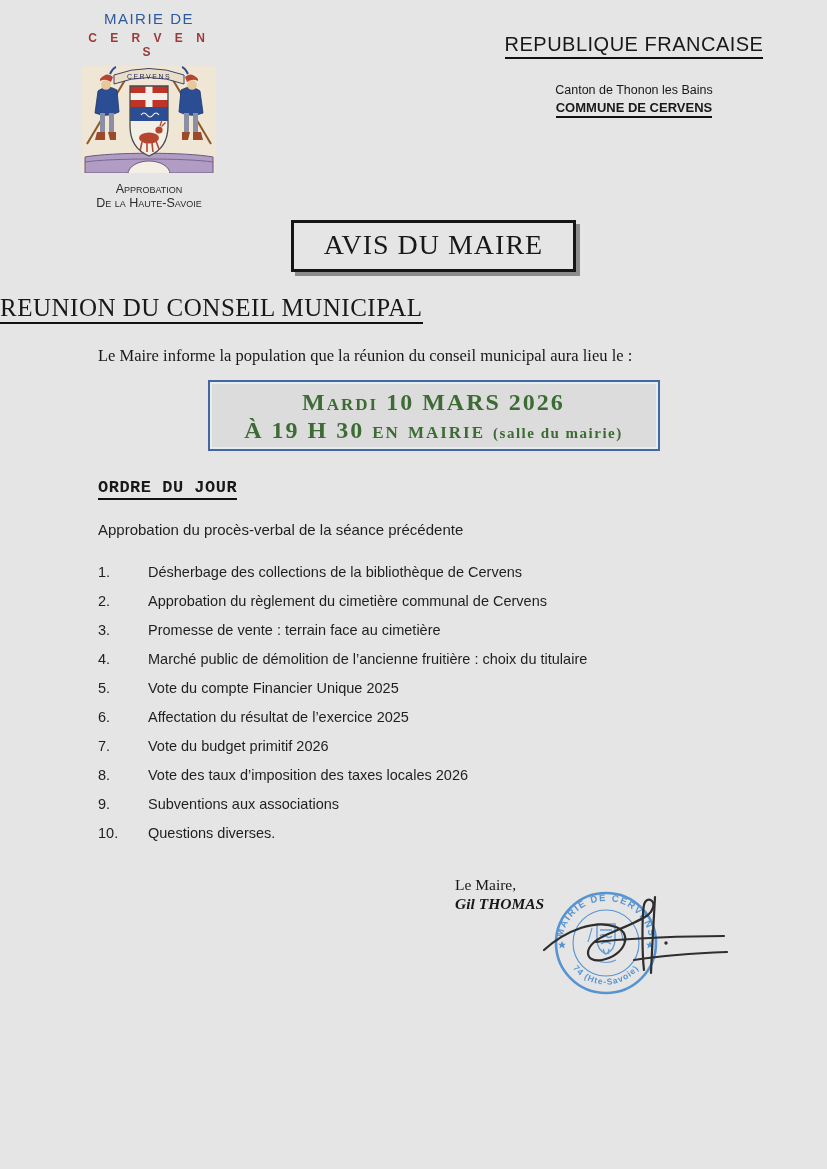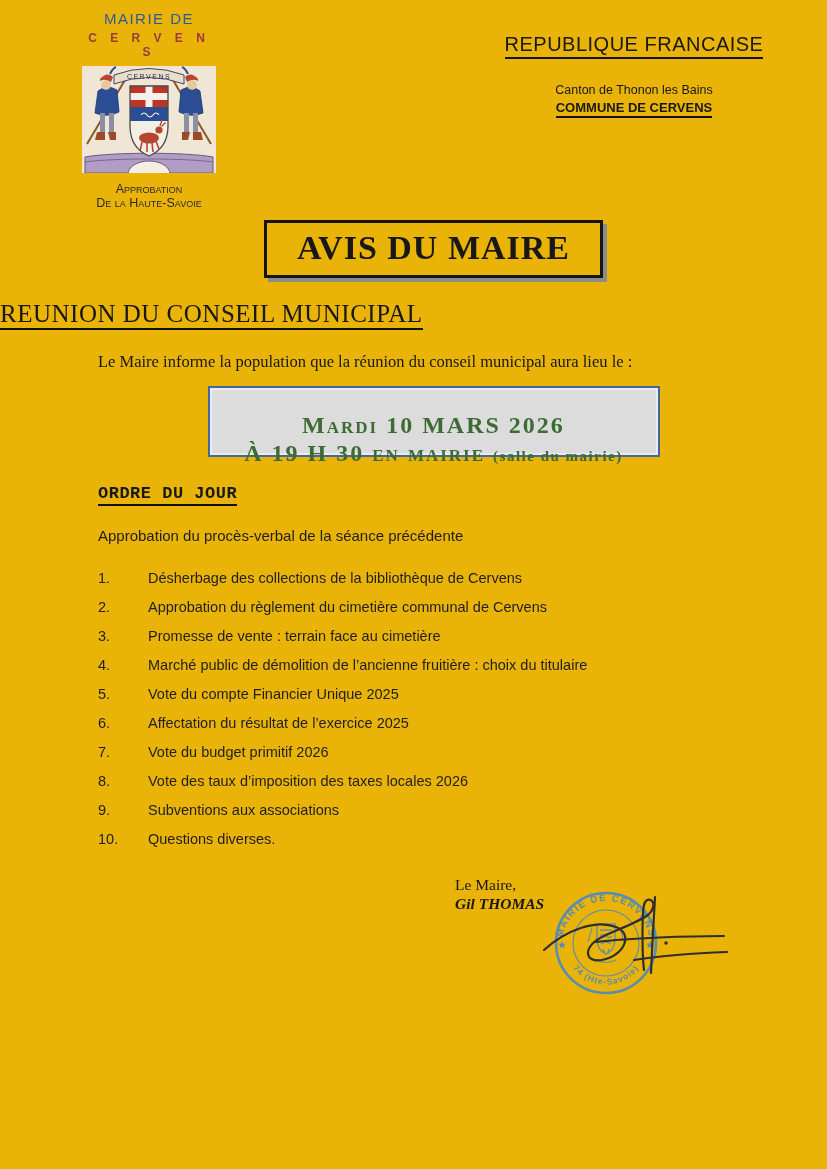--- a/index.html
+++ b/index.html
@@ -2,21 +2,21 @@
 <html><head>
 <meta charset="utf-8">
 <style>
   * { margin: 0; padding: 0; box-sizing: border-box; }
   html, body { background: #9a9a9a; }
   .page {
     position: relative;
     width: 827px;
     height: 1169px;
     margin: 0 auto;
-    background: #eab308;
+    background: #e5e5e5;
     overflow: hidden;
     font-family: "Liberation Serif", serif;
     color: #181818;
   }
 
   
   .header-left {
     position: absolute;
     left: 78px; top: 10px;
     width: 142px;
@@ -75,22 +75,22 @@
   .avis-box {
     margin: 220px auto 0;
     position: relative;
     left: 20px;
     width: fit-content;
     border: 3px solid #151515;
     box-shadow: 4px 4px 0 #8c8c8c;
     padding: 6px 30px 8px;
   }
   .avis-title {
-    font-size: 34px;
-    font-weight: bold;
+    font-size: 28px;
+    font-weight: normal;
     letter-spacing: 1px;
     white-space: nowrap;
   }
 
   .reunion {
     margin-top: 22px;
     text-align: left;
     font-size: 25px;
     letter-spacing: 0.5px;
   }
@@ -107,21 +107,21 @@
   .meeting-box {
     margin: 14px auto 0;
     position: relative;
     left: 20px;
     width: 452px;
     height: 71px;
     background: #dcdcdc;
     border: 2px solid #44679f;
     box-shadow: inset 0 0 0 2px #e8ecf3;
     text-align: center;
-    padding-top: 24px;
+    padding-top: 7px;
   }
   .meeting-line {
     font-variant: small-caps;
     font-weight: bold;
     font-size: 24px;
     letter-spacing: 2px;
     color: #3c6b33;
     line-height: 1.15;
     white-space: nowrap;
   }

